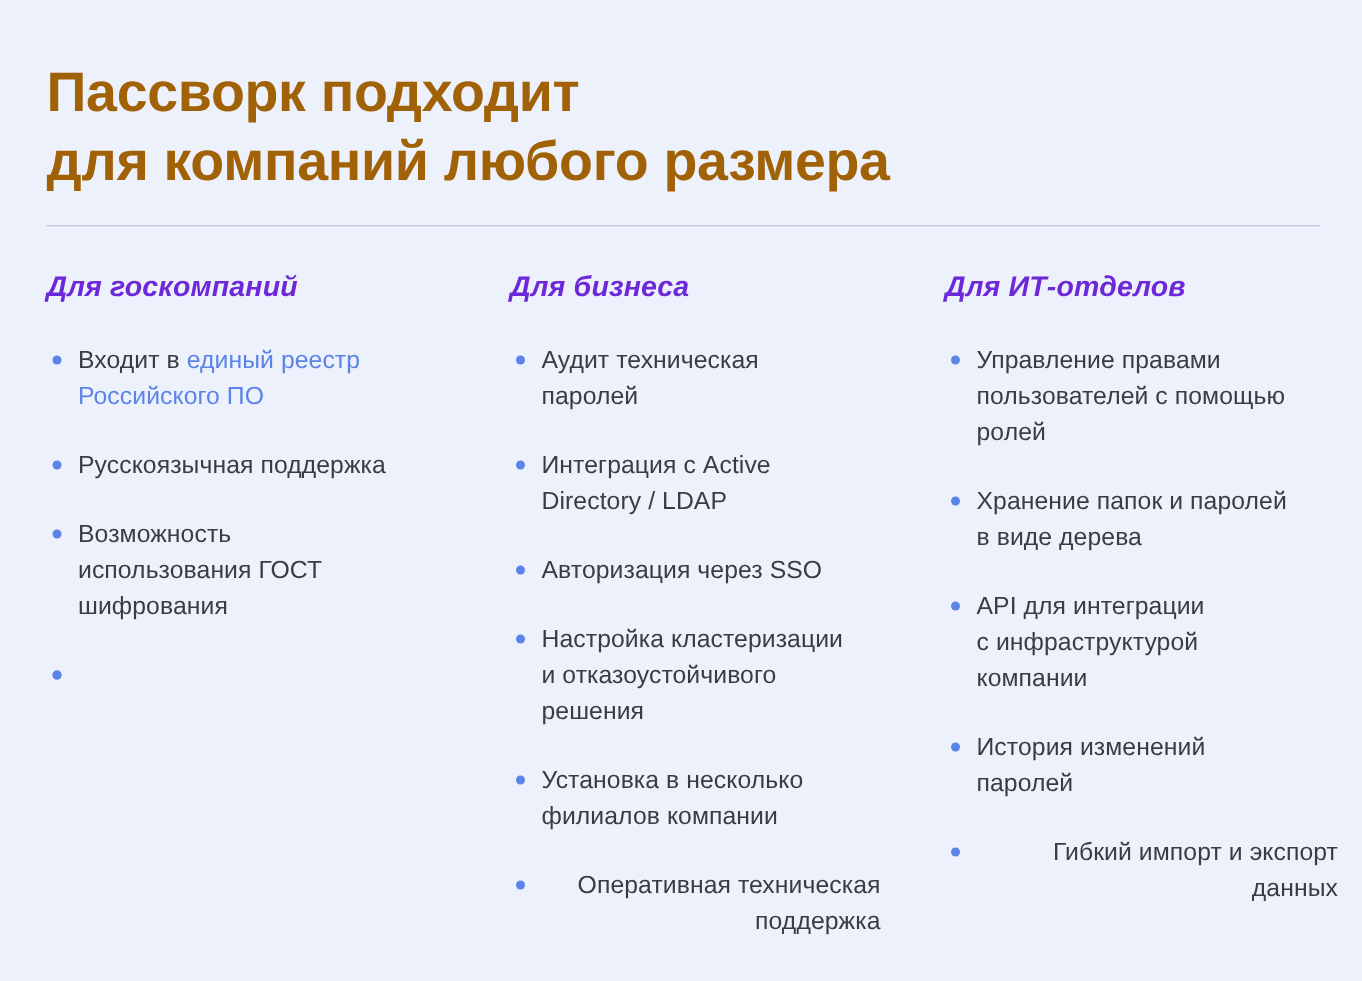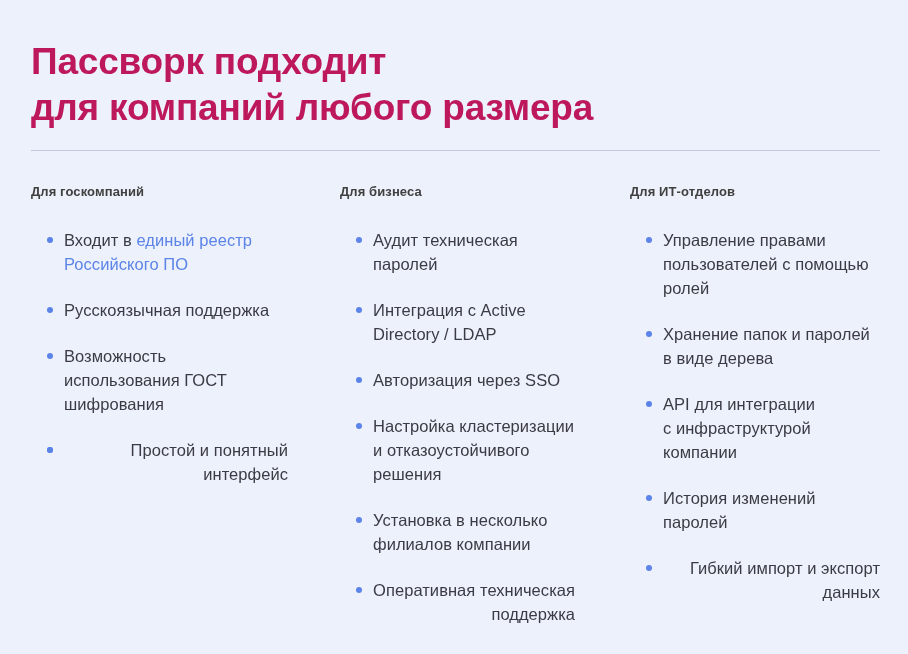--- a/index.html
+++ b/index.html
@@ -24,21 +24,21 @@
   
   .heading {
     position: absolute;
     left: 31px;
     top: 14px;
     width: 800px;
     font-size: 37px;
     font-weight: bold;
     line-height: 46px;
     letter-spacing: -0.2px;
-    color: #be185d;
+    color: #a16207;
     white-space: pre-line;
   }
 
   
   .divider {
     position: absolute;
     left: 31px;
     top: 150px;
     width: 849px;
     height: 1px;
@@ -55,31 +55,32 @@
     align-items: flex-start;
   }
   .column {
     box-sizing: border-box;
   }
   .col-1 { width: 320px; padding-left: 31px; padding-right: 16px; }
   .col-2 { width: 285px; padding-left: 20px; padding-right: 14px; }
   .col-3 { width: 303px; padding-left: 25px; padding-right: 12px; }
 
   .col-title {
-    font-size: 13px;
+    font-size: 19px;
     font-weight: bold;
     line-height: 24px;
-    color: #404040;
+    color: #6d28d9;
     margin: 0 0 24px 0;
     letter-spacing: 0.1px;
+    font-style: italic;
   }
 
   ul.bullets {
     list-style: none;
-    margin: 16px;
+    margin: 4px;
     padding: 0;
   }
   ul.bullets li {
     position: relative;
     padding-left: 17px;
     margin-bottom: 22px;
     font-size: 16.5px;
     line-height: 24px;
     color: #3b3b45;
     letter-spacing: 0.05px;
@@ -130,22 +131,20 @@
           <span class="dot"></span>
           <span class="itemtext">Возможность
 использования ГОСТ
 шифрования</span>
         </li>
         <li>
           <span class="dot"></span>
         </li>
         <li>
           <span class="dot"></span>
-          <span class="itemtext">Простой и понятный
-интерфейс</span>
         </li>
       </ul>
     </div>
 
     <div class="column col-2">
       <div class="col-title">Для бизнеса</div>
       <ul class="bullets">
         <li>
           <span class="dot"></span>
           <span class="itemtext">Аудит техническая

